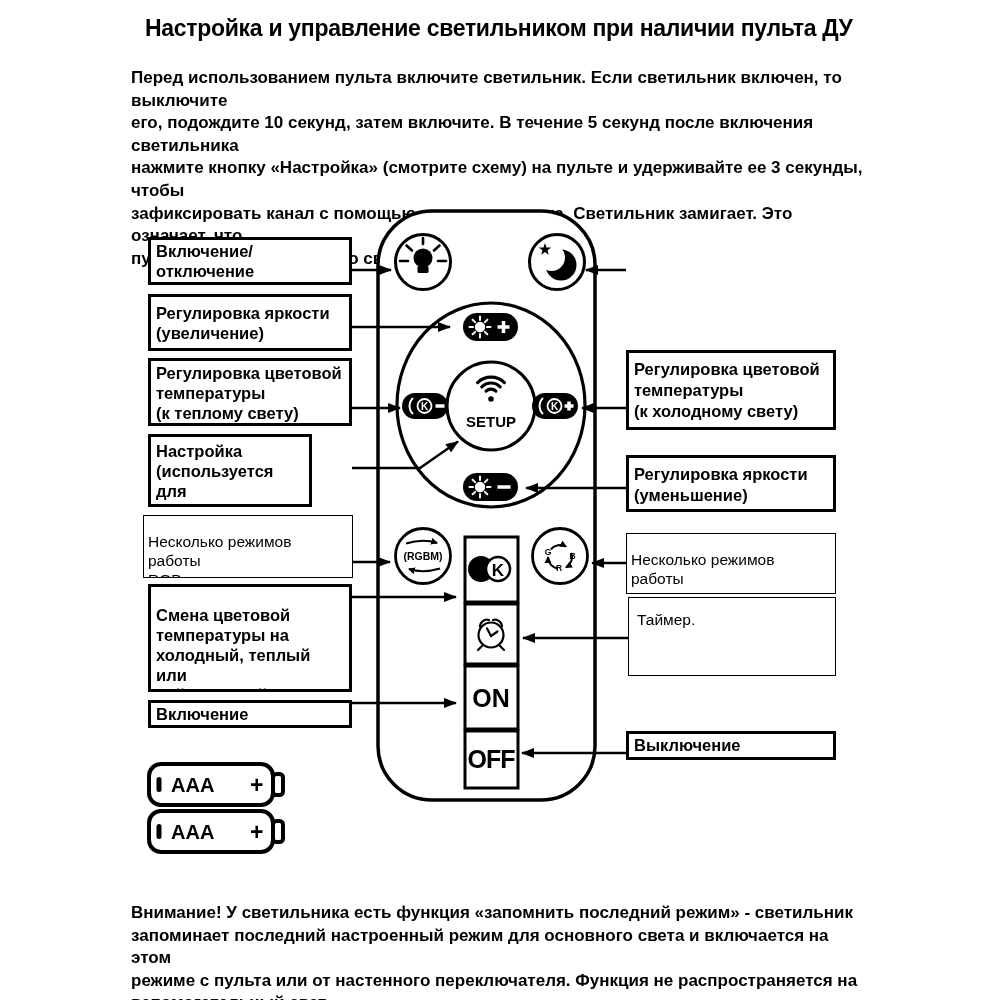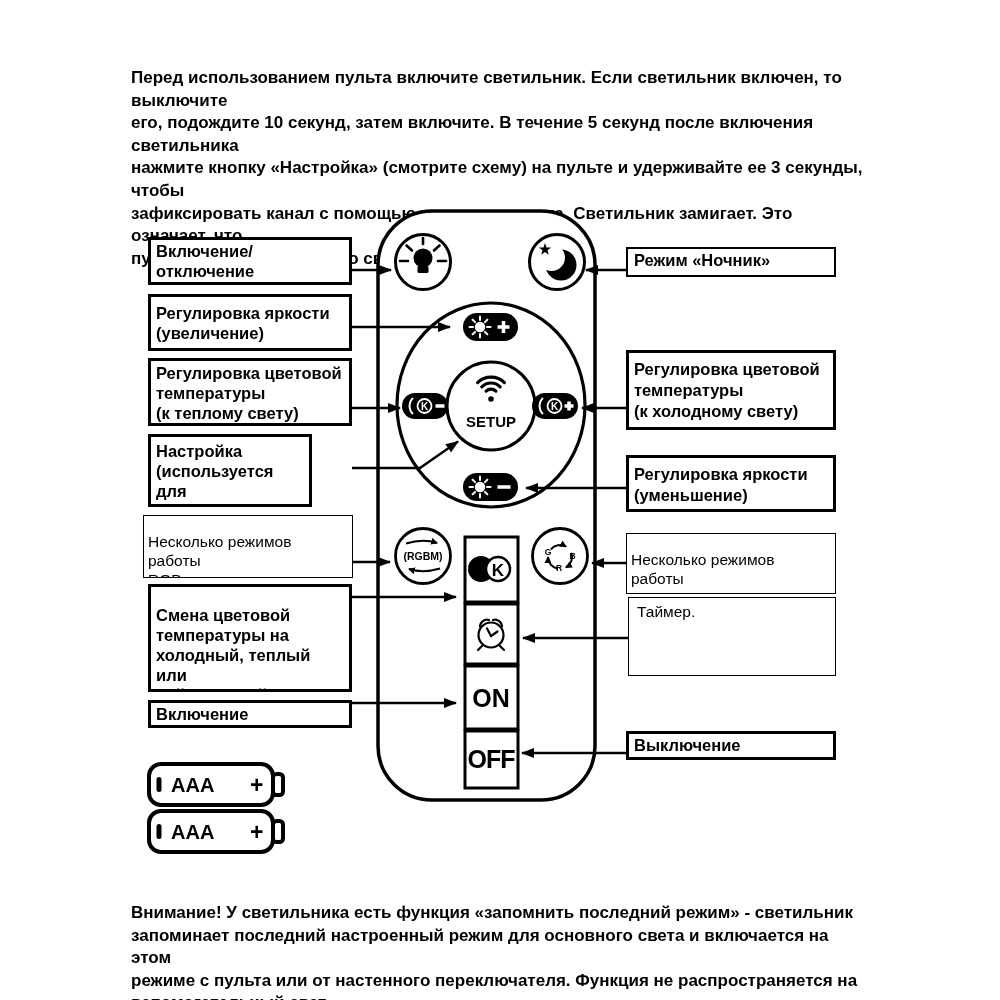--- a/index.html
+++ b/index.html
@@ -15,20 +15,21 @@
   .callout.thin{border-width:1.5px;font-weight:normal;font-size:15.5px;line-height:19px;padding:16px 4px;}
   .callout.med{border-width:2.5px;padding:1px 6px;}
   svg{position:absolute;left:0;top:0;}
   svg text{font-family:"Liberation Sans",sans-serif;}
 </style>
 </head>
 <body>
 
 <div id="page">
 
+  <div class="title">Настройка и управление светильником при наличии пульта ДУ</div>
   <div class="para" style="top:67px;">Перед использованием пульта включите светильник. Если светильник включен, то выключите
 его, подождите 10 секунд, затем включите. В течение 5 секунд после включения светильника
 нажмите кнопку «Настройка» (смотрите схему) на пульте и удерживайте ее 3 секунды, чтобы
 зафиксировать канал с помощью радиоприемника. Светильник замигает. Это означает, что
 пульт синхронизирован со светильником.</div>
 
   <svg width="1000" height="1000" viewBox="0 0 1000 1000">
     <defs>
       <marker id="ah" markerWidth="14" markerHeight="10" refX="12" refY="5" orient="auto" markerUnits="userSpaceOnUse">
         <path d="M0,0 L13,5 L0,10 Z" fill="#000"></path>
@@ -231,30 +232,29 @@
   <div class="callout thin" style="left:143px;top:515px;width:210px;height:63px;">Несколько режимов работы
 RGB подсветки.
 Автоматический режим.</div>
   <div class="callout" style="left:148px;top:584px;width:204px;height:108px;padding-top:18px;">Смена цветовой
 температуры на
 холодный, теплый или
 нейтральный (дневной)
 свет</div>
   <div class="callout" style="left:148px;top:700px;width:204px;height:28px;padding-top:1px;">Включение светильника</div>
 
-  <div class="callout med" style="left:626px;top:247px;width:210px;height:30px;">Режим «Ночник»</div>
   <div class="callout" style="left:626px;top:350px;width:210px;height:80px;padding-top:6px;line-height:21px;">Регулировка цветовой
 температуры
 (к холодному свету)</div>
   <div class="callout" style="left:626px;top:455px;width:210px;height:57px;padding-top:6px;line-height:21px;">Регулировка яркости
 (уменьшение)</div>
   <div class="callout thin" style="left:626px;top:533px;width:210px;height:61px;">Несколько режимов работы
 RGB подсветки.
 Ручная настройка.</div>
-  <div class="callout thin" style="left:628px;top:597px;width:208px;height:79px;padding:4px 8px;">Таймер.</div>
+  <div class="callout thin" style="left:628px;top:597px;width:208px;height:79px;padding:12px 8px;">Таймер.</div>
   <div class="callout" style="left:626px;top:731px;width:210px;height:29px;padding-top:1px;">Выключение светильника</div>
 
   <div class="para" style="top:902px;">Внимание! У светильника есть функция «запомнить последний режим» - светильник
 запоминает последний настроенный режим для основного света и включается на этом
 режиме с пульта или от настенного переключателя. Функция не распространяется на
 вспомогательный свет.</div>
 
 </div>
 
 </body></html>

